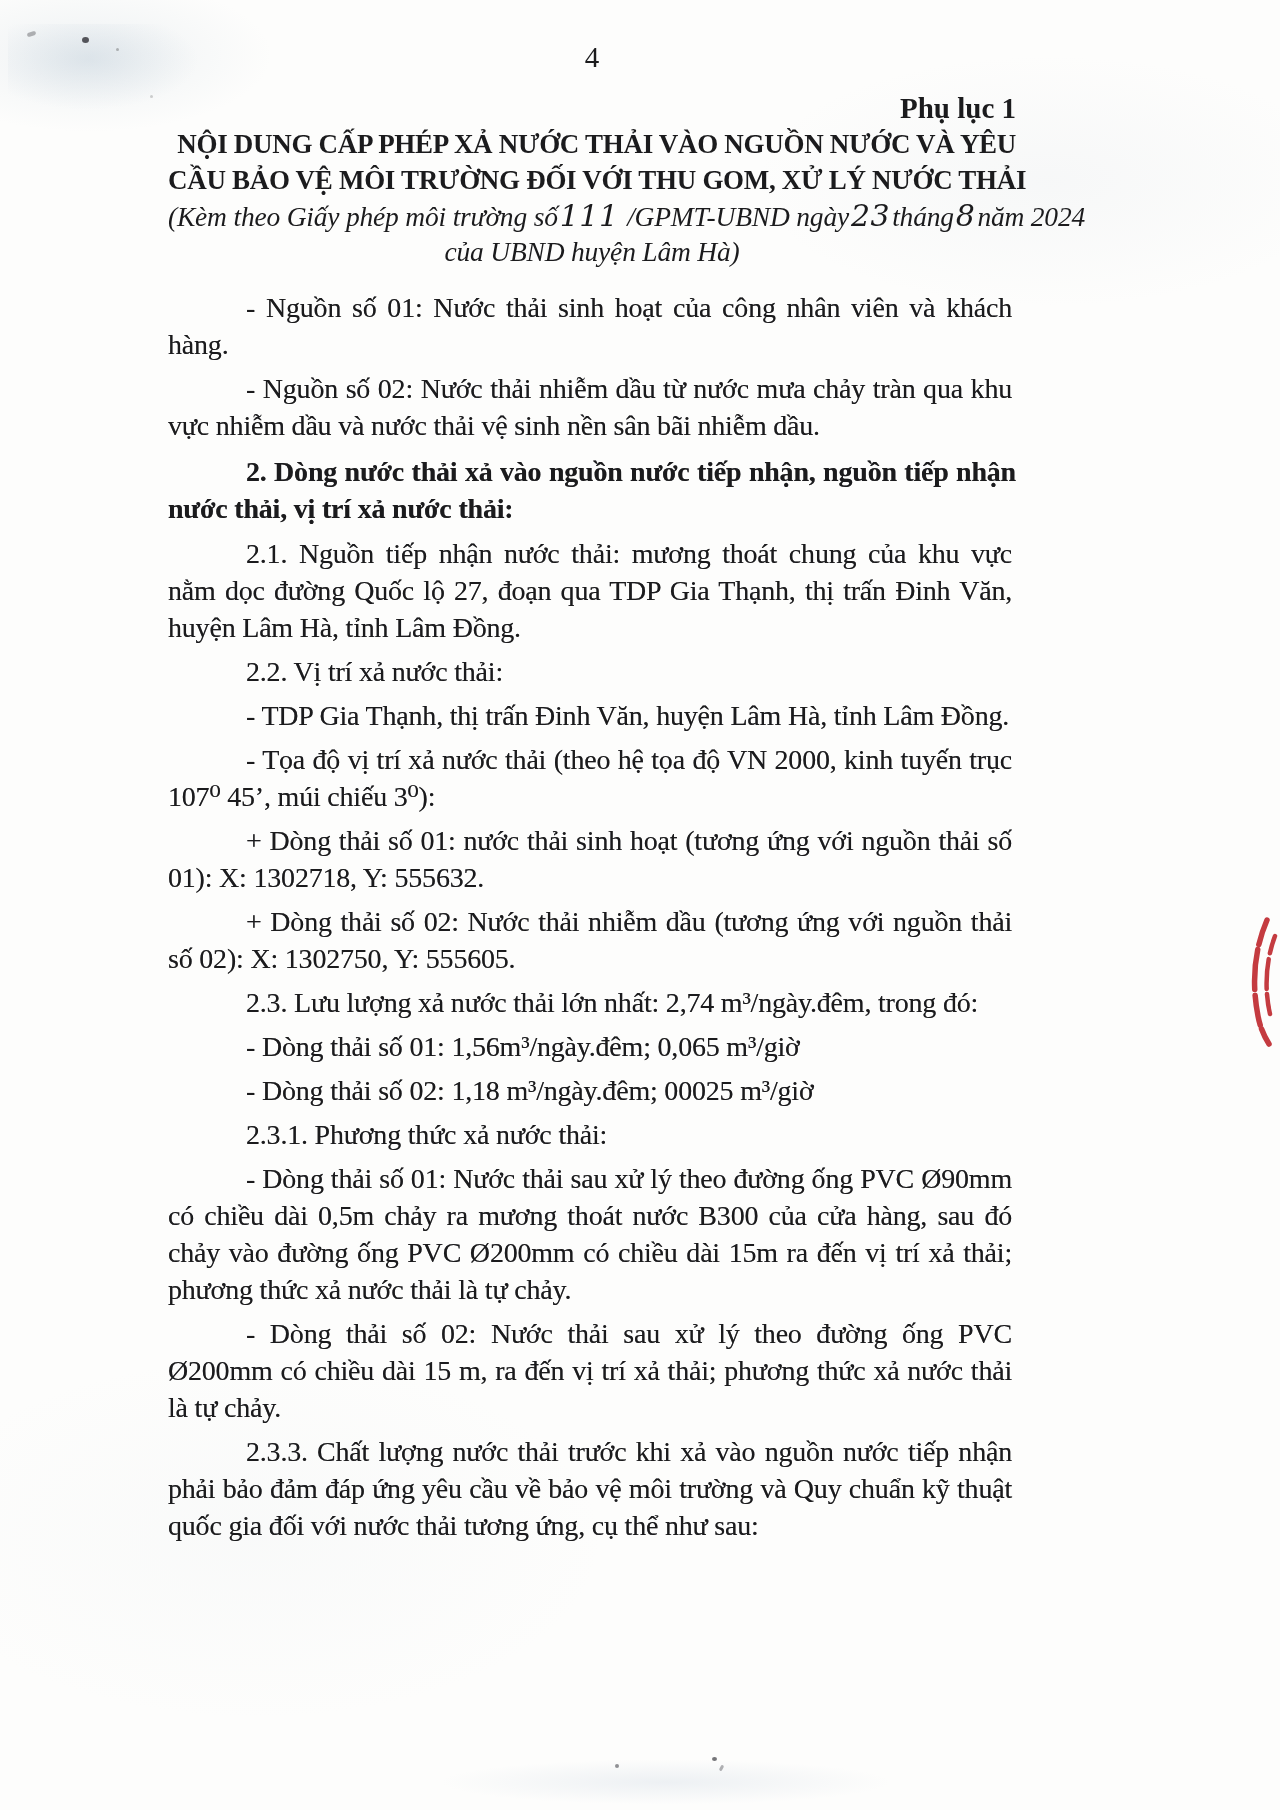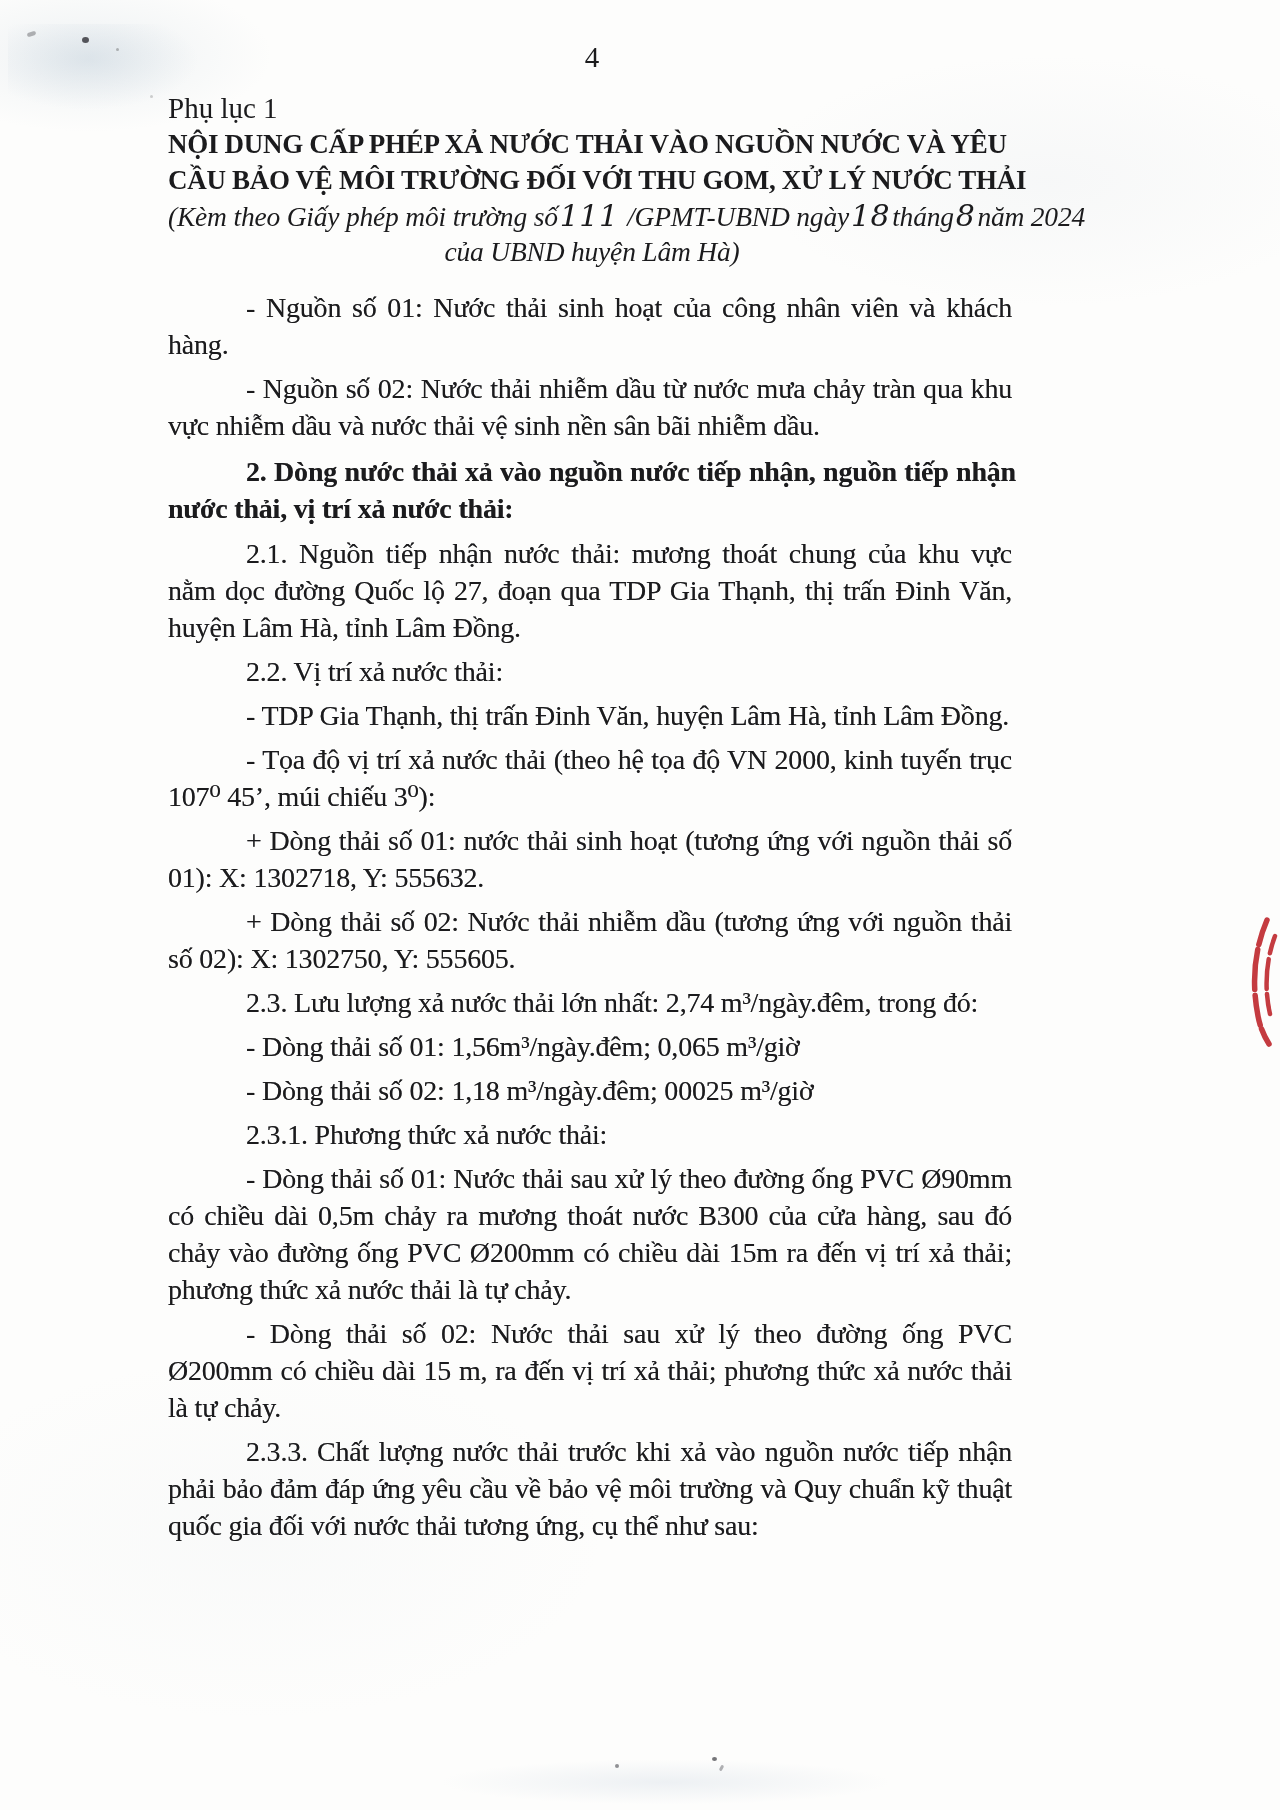--- a/index.html
+++ b/index.html
@@ -28,28 +28,28 @@
     top: 40px;
     width: 848px;
   }
   .page-number {
     text-align: center;
     font-size: 29px;
     line-height: 34px;
     margin-bottom: 16px;
   }
   .appendix {
-    text-align: left;
-    font-weight: normal;
+    text-align: right;
+    font-weight: bold;
     font-size: 29px;
     line-height: 36px;
   }
   .title {
     margin: 0;
-    text-align: left;
+    text-align: right;
     font-weight: bold;
     font-size: 27px;
     line-height: 36px;
     white-space: nowrap;
     letter-spacing: -0.3px;
   }
   .subtitle {
     text-align: center;
     font-style: italic;
     font-size: 27.5px;
@@ -120,21 +120,21 @@
   <div class="speck b3"></div>
 
   <div class="content">
 
     <div class="page-number">4</div>
 
     <div class="appendix">Phụ lục 1</div>
 
     <h1 class="title"><span>NỘI DUNG CẤP PHÉP XẢ NƯỚC THẢI VÀO NGUỒN NƯỚC VÀ YÊU</span><br><span>CẦU BẢO VỆ MÔI TRƯỜNG ĐỐI VỚI THU GOM, XỬ LÝ NƯỚC THẢI</span></h1>
 
-    <div class="subtitle"><span>(Kèm theo Giấy phép môi trường số</span><span class="hw">111</span><span> /GPMT-UBND ngày</span><span class="hw">18</span><span>tháng</span><span class="hw">8</span><span>năm 2024</span><br><span>của UBND huyện Lâm Hà)</span></div>
+    <div class="subtitle"><span>(Kèm theo Giấy phép môi trường số</span><span class="hw">111</span><span> /GPMT-UBND ngày</span><span class="hw">23</span><span>tháng</span><span class="hw">8</span><span>năm 2024</span><br><span>của UBND huyện Lâm Hà)</span></div>
 
     <div class="body-block" id="paragraphs">
         <p class="para ">- Nguồn số 01: Nước thải sinh hoạt của công nhân viên và khách hàng.</p>
         <p class="para ">- Nguồn số 02: Nước thải nhiễm dầu từ nước mưa chảy tràn qua khu vực nhiễm dầu và nước thải vệ sinh nền sân bãi nhiễm dầu.</p>
         <p class="para bold">2. Dòng nước thải xả vào nguồn nước tiếp nhận, nguồn tiếp nhận nước thải, vị trí xả nước thải:</p>
         <p class="para ">2.1. Nguồn tiếp nhận nước thải: mương thoát chung của khu vực nằm dọc đường Quốc lộ 27, đoạn qua TDP Gia Thạnh, thị trấn Đinh Văn, huyện Lâm Hà, tỉnh Lâm Đồng.</p>
         <p class="para ">2.2. Vị trí xả nước thải:</p>
         <p class="para ">- TDP Gia Thạnh, thị trấn Đinh Văn, huyện Lâm Hà, tỉnh Lâm Đồng.</p>
         <p class="para ">- Tọa độ vị trí xả nước thải (theo hệ tọa độ VN 2000, kinh tuyến trục 107⁰ 45’, múi chiếu 3⁰):</p>
         <p class="para ">+ Dòng thải số 01: nước thải sinh hoạt (tương ứng với nguồn thải số 01): X: 1302718, Y: 555632.</p>

